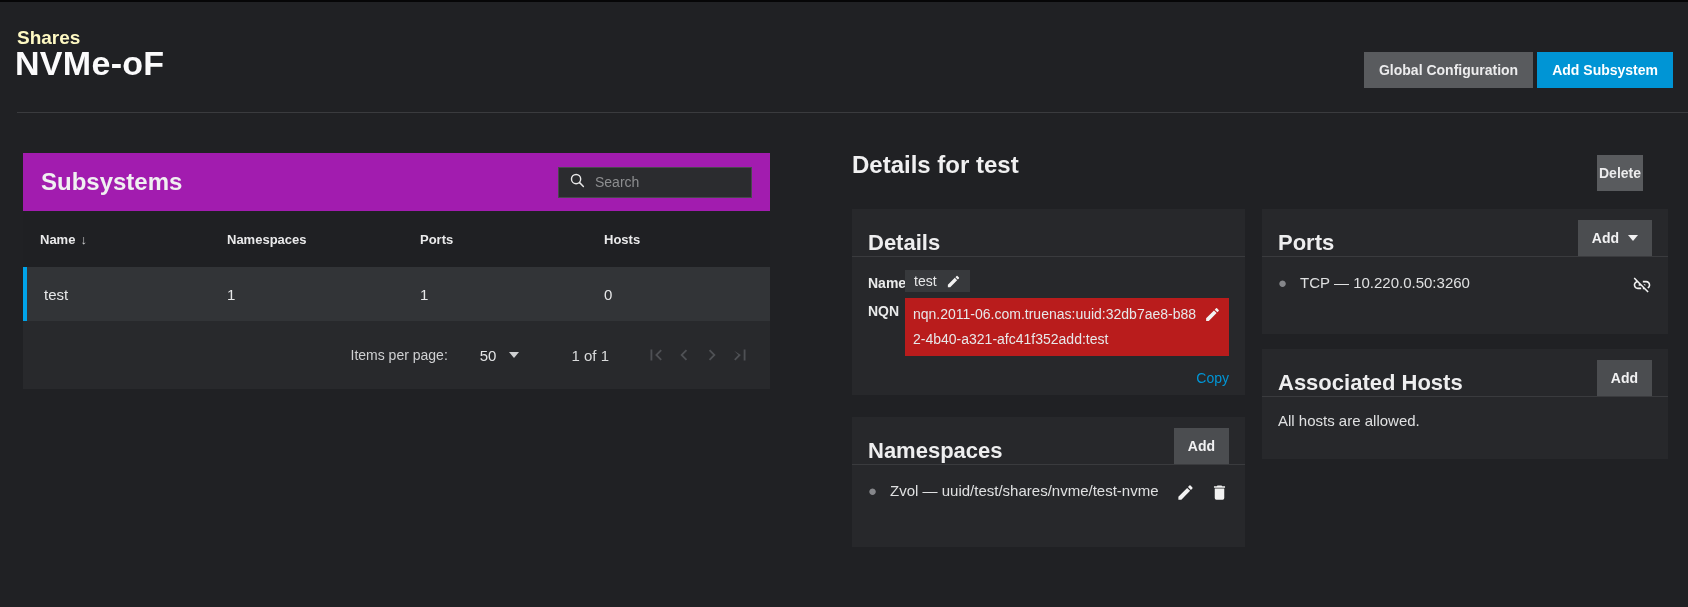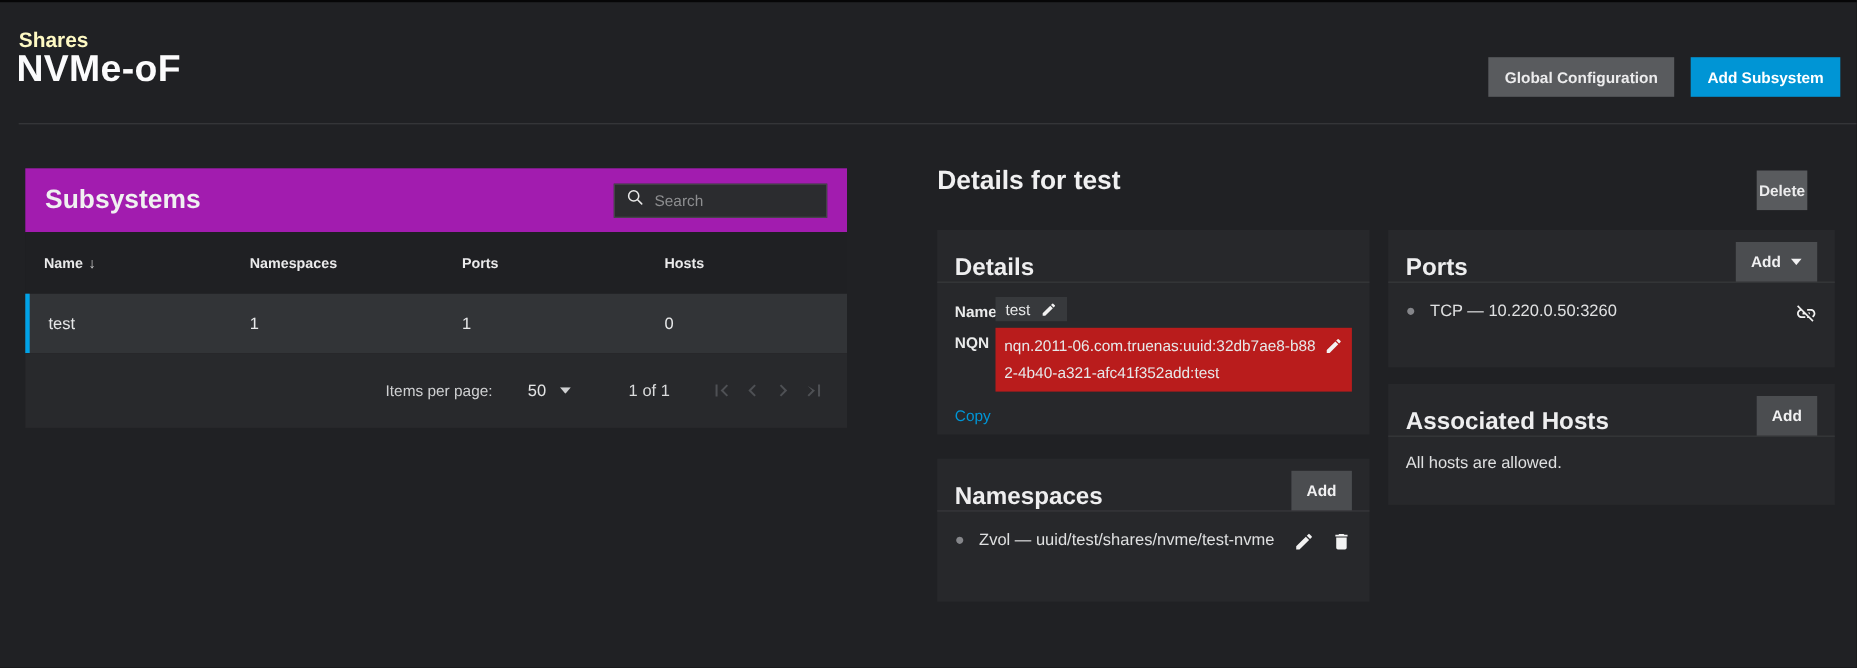--- a/index.html
+++ b/index.html
@@ -5,21 +5,21 @@
   * { margin:0; padding:0; box-sizing:border-box; }
   html,body { background:#141416; }
   .app {
     position:relative; width:1688px; height:607px; overflow:hidden;
     background:#202124; border-top:2px solid #060607;
     font-family:"Liberation Sans", sans-serif; color:#e6e7e8;
   }
   
   .breadcrumb { position:absolute; left:17px; top:25px; font-size:19px; font-weight:700; color:#fef9c3; cursor:pointer;text-align:center; }
   .page-title { position:absolute; left:15px; top:42px; font-size:34px; font-weight:700; color:#fbfbfc; letter-spacing:.3px; }
-  .header-actions { position:absolute; top:50px; right:15px; display:flex; gap:15px; }
+  .header-actions { position:absolute; top:50px; right:15px; display:flex; gap:4px; }
   .btn { height:36px; border:none; cursor:pointer; font-family:inherit; font-size:14px; font-weight:700;
          display:inline-flex; align-items:center; justify-content:center; padding:0 15px; }
   .btn-gray { background:#595b5e; color:#ececed; }
   .btn-blue { background:#0095d5; color:#ffffff; }
   .header-rule { position:absolute; left:17px; right:0; top:110px; height:1px; background:#3a3b3e; }
 
   
   .subsystems { position:absolute; left:23px; top:151px; width:747px; }
   .panel-titlebar { height:58px; background:#a21caf; display:flex; align-items:center; padding:0 18px; }
   .panel-title { font-size:24px; font-weight:700; color:#f0f0f1; }
@@ -59,21 +59,21 @@
 
   .card-details { left:852px; top:207px; width:393px; height:186px; }
   .card-details .card-body { padding:13px 16px 0 16px; }
   .field-row { display:flex; align-items:flex-start; margin-bottom:6px; }
   .field-label { width:37px; flex:none; font-size:14px; font-weight:700; color:#eaebeb; padding-top:5px; }
   .chip { background:#37393c; padding:3px 9px; display:inline-flex; align-items:center; gap:9px;
           font-size:14px; color:#e7e8e9; }
   .chip-block { background:#b91c1c; padding:4px 8px; display:flex; align-items:flex-start; gap:6px; flex:1; }
   .nqn-text { flex:1; font-size:14px; line-height:25px; color:#e7e8e9; word-break:break-all; }
   .icon-btn { background:none; border:none; cursor:pointer; padding:0; display:inline-flex; align-items:center; }
-  .copy-link { text-align:left; color:#0095d5; font-size:14px; margin-top:14px; cursor:pointer; }
+  .copy-link { text-align:right; color:#0095d5; font-size:14px; margin-top:14px; cursor:pointer; }
 
   .card-namespaces { left:852px; top:415px; width:393px; height:130px; }
   .card-ports { left:1262px; top:207px; width:406px; height:125px; }
   .card-hosts { left:1262px; top:347px; width:406px; height:110px; }
 
   .list-item { display:flex; align-items:flex-start; padding:13px 16px; font-size:15px; color:#dfe0e1; }
   .bullet { color:#85868a; margin-right:13px; line-height:25px; }
   .item-text { flex:1; line-height:25px; padding-right:8px; }
   .item-actions { display:flex; gap:15px; align-items:center; padding-top:5px; }
   .hosts-empty { padding:15px 16px; font-size:15px; color:#dfe0e1; }

